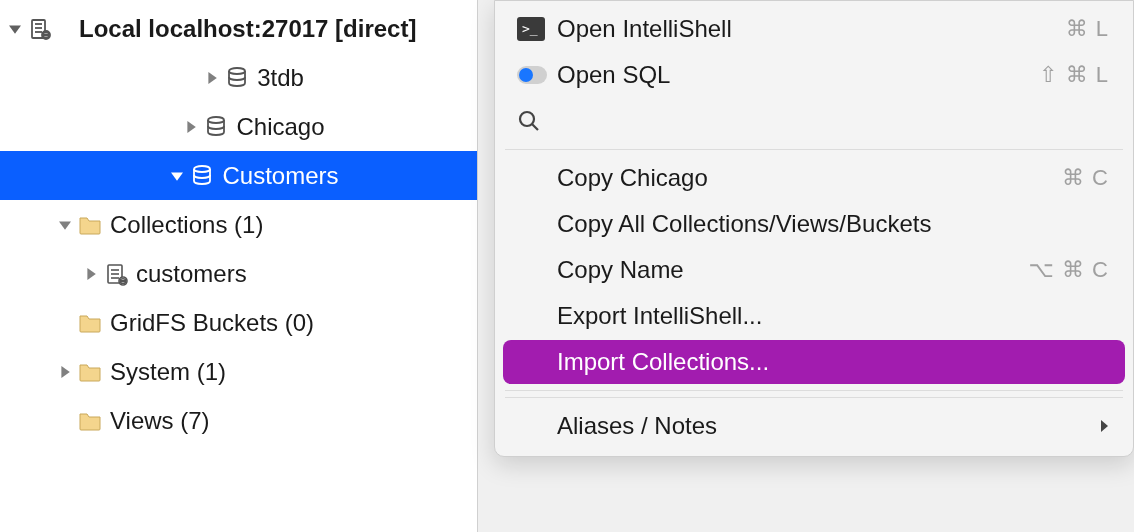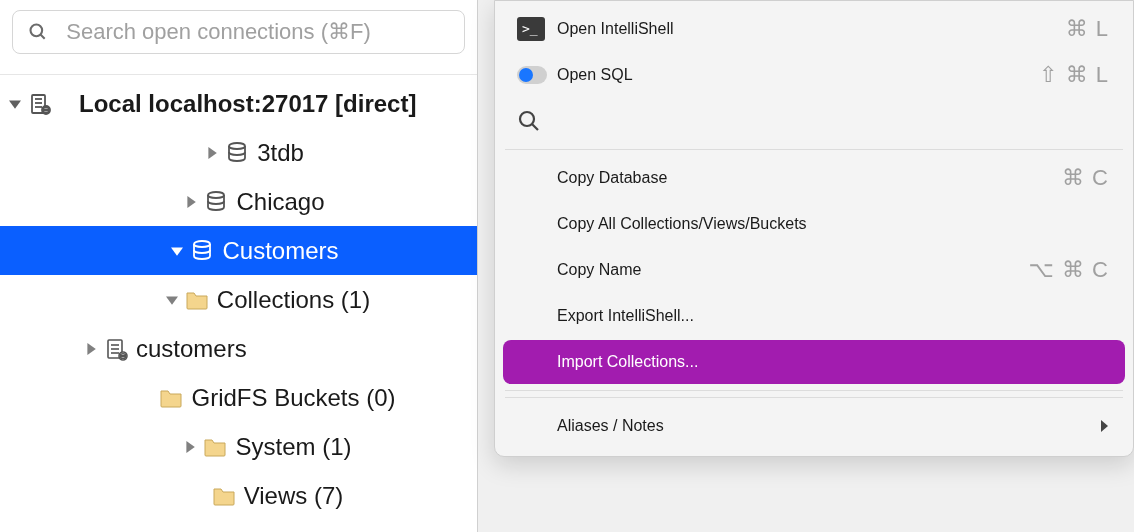--- a/index.html
+++ b/index.html
@@ -70,21 +70,21 @@
     justify-content: center;
     align-items: center;
     margin-right: 6px;
   }
   .label {
     font-size: 24px;
   }
   .bold { font-weight: 700; margin-left: 19px; }
   .indent-0 { padding-left: 4px; }
   .indent-1 { padding-left: 28px; justify-content: center; }
-  .indent-2 { padding-left: 54px; justify-content: center; }
+  .indent-2 { padding-left: 54px; }
   .indent-3 { padding-left: 80px; }
 
   
   .context-menu {
     position: absolute;
     left: 494px;
     top: 0;
     width: 640px;
     background: #f4f4f4;
     border: 1px solid #cfcfcf;
@@ -105,21 +105,21 @@
     color: #fff;
   }
   .menu-icon {
     width: 40px;
     display: inline-flex;
     justify-content: flex-start;
     align-items: center;
   }
   .menu-label {
     flex: 1;
-    font-size: 16px;
+    font-size: 24px;
   }
   .menu-shortcut {
     color: #a0a0a0;
     font-size: 22px;
     letter-spacing: 1px;
   }
   .menu-sep {
     height: 1px;
     background: #dcdcdc;
     margin: 6px 10px;
@@ -129,31 +129,20 @@
     font-weight: 700;
     padding-left: 8px;
   }
   .menu-icon svg { display:block; }
   .no-icon-indent { padding-left: 54px; }
 </style>
 </head>
 <body>
 
 <div class="sidebar">
-  <div class="search-wrap">
-    <div class="search-input">
-      <span class="icon">
-        <svg width="20" height="20" viewBox="0 0 24 24" fill="none" stroke="#6b6b6b" stroke-width="2.5">
-            <circle cx="10" cy="10" r="7"></circle>
-            <line x1="20" y1="20" x2="15" y2="15"></line>
-          </svg>
-      </span>
-      <input type="text" placeholder="Search open connections (⌘F)" style="">
-    </div>
-  </div>
 
   <div class="tree">
 
     <div class="tree-row indent-0">
       <span class="disclosure">
         <svg width="12" height="12" viewBox="0 0 10 10">
             <polygon points="0,2 10,2 5,9" fill="#606060"></polygon>
           </svg>
       </span>
       <span class="icon">
@@ -318,21 +307,21 @@
       <svg width="24" height="24" viewBox="0 0 24 24" fill="none" stroke="#444" stroke-width="2.2">
           <circle cx="10" cy="10" r="7"></circle>
           <line x1="21" y1="21" x2="15" y2="15"></line>
         </svg>
     </span>
   </div>
 
   <div class="menu-sep"></div>
 
   <div class="menu-item no-icon-indent">
-    <span class="menu-label">Copy Database</span>
+    <span class="menu-label">Copy Chicago</span>
     <span class="menu-shortcut">⌘ C</span>
   </div>
 
   <div class="menu-item no-icon-indent">
     <span class="menu-label">Copy All Collections/Views/Buckets</span>
   </div>
 
   <div class="menu-item no-icon-indent">
     <span class="menu-label">Copy Name</span>
     <span class="menu-shortcut">⌥ ⌘ C</span>

